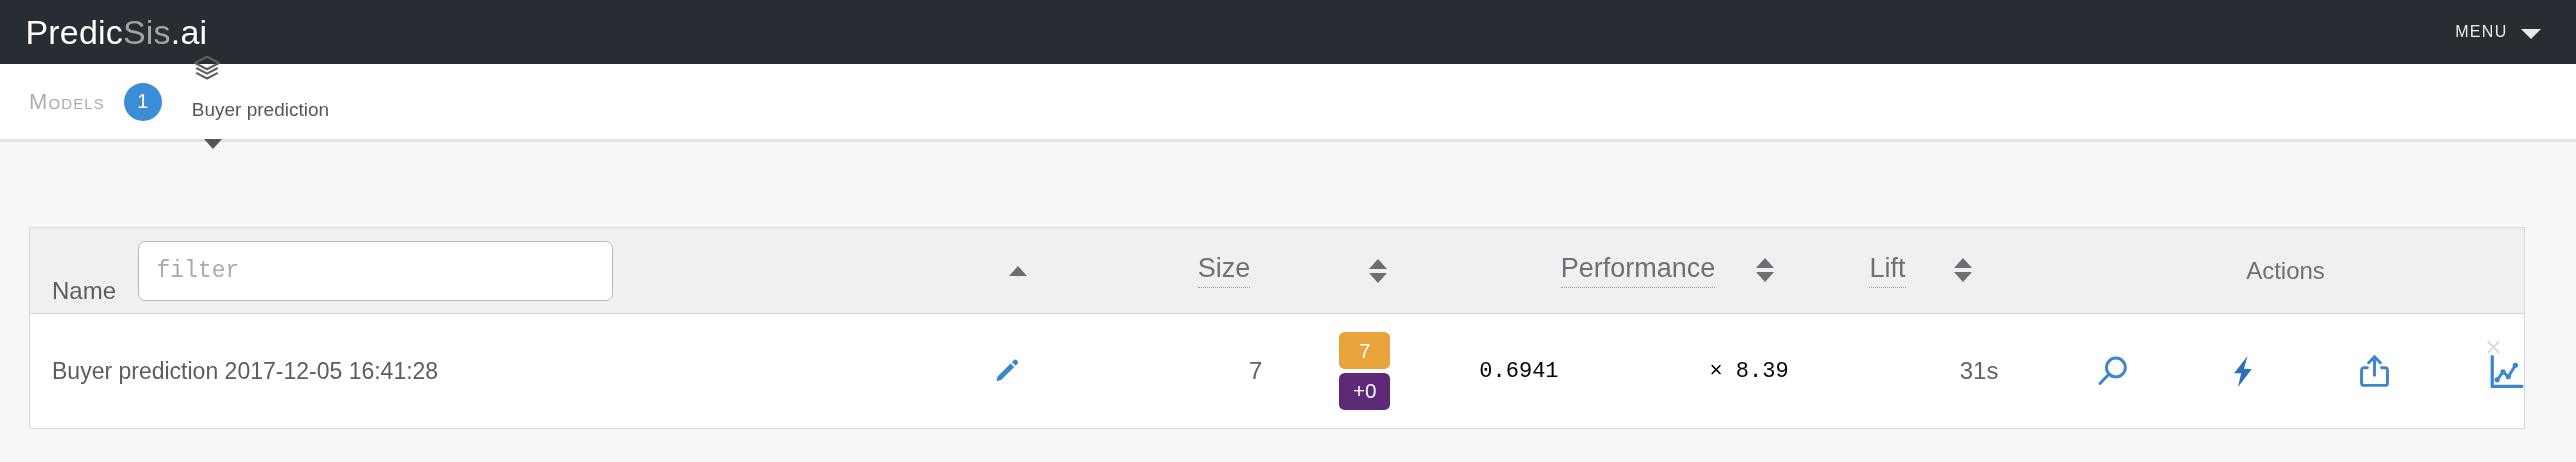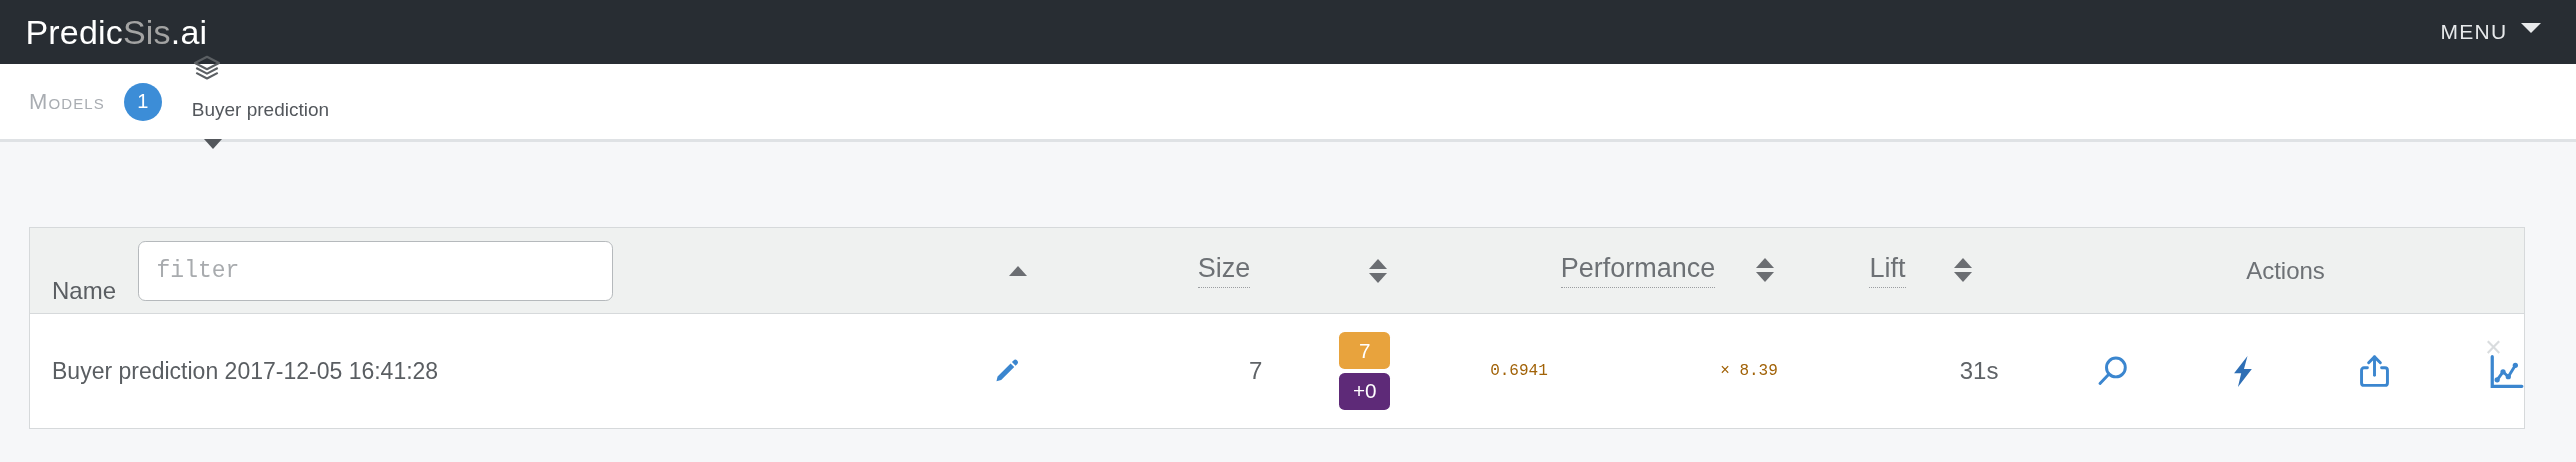--- a/index.html
+++ b/index.html
@@ -17,22 +17,22 @@
     display: flex; align-items: center; justify-content: space-between;
   }
   .brand {
     margin-left: 25.4px;
     font-size: 34px; font-weight: 400; letter-spacing: 0.2px;
     color: #ffffff; white-space: nowrap;
   }
   .brand .accent { color: #a3a3a3; margin-top: 25px; }
   .menu {
     margin-right: 35px;
-    display: flex; gap: 13.5px;
-    color: #e7e9eb; font-size: 21px; letter-spacing: 1.3px;
+    display: flex; align-items: center; gap: 13.5px;
+    color: #e7e9eb; font-size: 16px; letter-spacing: 1.3px;
     cursor: pointer;
   }
   .caret-down {
     width: 0; height: 0;
     border-left: 10.3px solid transparent;
     border-right: 10.3px solid transparent;
     border-top: 10.3px solid #e7e9eb;
     margin-top: 3.2px;
   }
 
@@ -131,21 +131,21 @@
     font-family: Liberation Mono, monospace;
     font-size: 23px; color: #5a5e62;
     padding: 0 17.5px;
     outline: none;
   }
   .filter-input::placeholder { color: #a8abae; }
 
   .row-name { color: #5a5e62; font-size: 23px; white-space: nowrap; }
   .cell-mono {
     font-family: "Liberation Mono", monospace;
-    font-size: 16px; color: #a16207; white-space: pre;
+    font-size: 22px; color: #000000; white-space: pre;
   }
   .cell-plain { font-size: 24px; color: #5f6367; }
 
   .badge-stack { display: flex; flex-direction: column; gap: 3.2px; }
   .badge {
     width: 51px; height: 37px; border-radius: 5.6px;
     color: #ffffff; font-size: 20.7px;
     display: flex; align-items: center; justify-content: center;
   }
 

